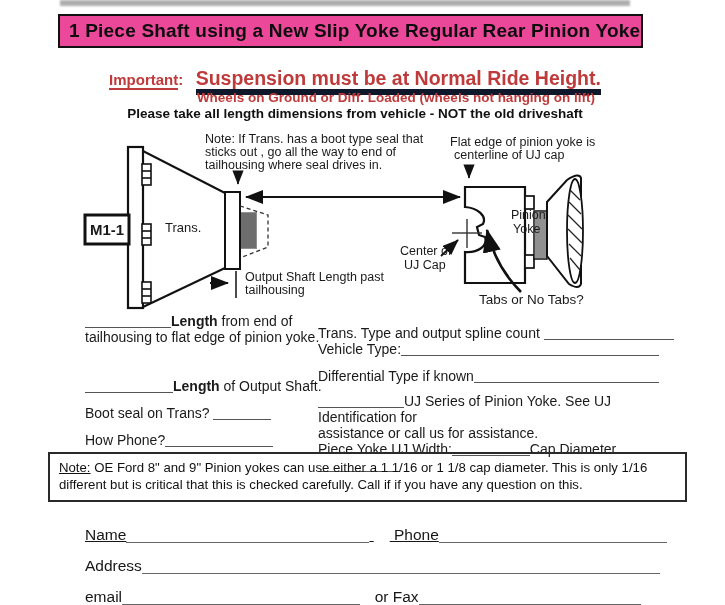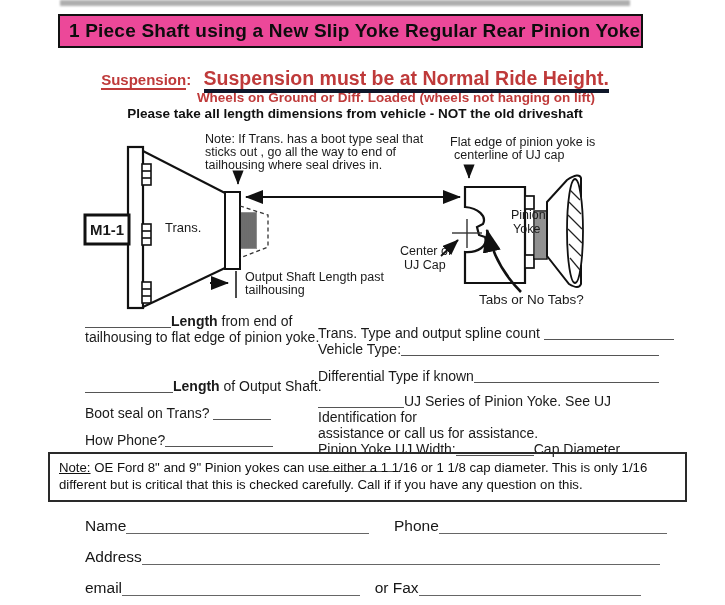--- a/index.html
+++ b/index.html
@@ -9,52 +9,52 @@
   }
   .streak{position:absolute;left:60px;top:0;width:570px;height:6px;background:#6d6d6d;opacity:.55;filter:blur(1px);}
   .title-box{
     position:absolute;left:58px;top:14px;width:572px;height:30px;
     background:#ec4899;border:2px solid #111;display:flex;align-items:center;
     padding-left:9px;font-size:19px;font-weight:bold;letter-spacing:.2px;color:#0d0d0d;
   }
   .red1{position:absolute;left:0;top:67px;width:710px;text-align:center;color:#bf3a3a;white-space:nowrap;}
   .red1 .imp{font-size:15px;font-weight:bold;border-bottom:2px solid #bf3a3a;}
   .red1 .colon{font-size:15px;font-weight:bold;}
-  .red1 .big{font-size:19.5px;font-weight:bold;border-bottom:4px solid #0f172a;margin-left:8px;}
+  .red1 .big{font-size:19.5px;font-weight:bold;border-bottom:6px solid #0f172a;margin-left:8px;}
   .red2{position:absolute;left:0;top:90px;width:710px;text-align:center;color:#bf3a3a;font-size:13.5px;font-weight:bold;padding-left:41px;}
   .blk1{position:absolute;left:0;top:106px;width:710px;text-align:center;color:#111;font-size:13.5px;font-weight:bold;}
   svg.diagram{position:absolute;left:75px;top:128px;}
   svg text{font-family:"Liberation Sans", sans-serif;fill:#1a1a1a;}
   .form-left{position:absolute;left:85px;top:313px;width:245px;font-size:14px;line-height:16px;}
   .form-right{position:absolute;left:318px;top:313px;width:360px;font-size:14px;line-height:16px;}
   .u{display:inline-block;border-bottom:1.4px solid #555;height:13px;vertical-align:-2px;}
   .b{font-weight:bold;}
   .mt{margin-top:13px;}
   .mt2{margin-top:11px;}
   .note-box{
     position:absolute;left:48px;top:452px;width:617px;border:2px solid #2a2a2a;
     padding:5px 9px 7px 9px;font-size:13.2px;line-height:17px;color:#111;
   }
   .note-box .nlab{text-decoration:underline;}
   .contact{position:absolute;left:85px;top:510px;width:590px;font-size:15.5px;color:#161616;}
   .contact .row{margin-top:13px;white-space:nowrap;}
-  .contact .row:first-child{margin-top:7px;}
+  .contact .row:first-child{margin-top:16px;text-decoration:underline;}
   .cu{display:inline-block;border-bottom:1.5px solid #666;height:15px;vertical-align:-3px;}
 </style>
 </head>
 <body>
 
 <div class="streak"></div>
 
 <div class="title-box">
   <span>1 Piece Shaft using a New Slip Yoke Regular Rear Pinion Yoke</span>
 </div>
 
 <div class="red1">
-  <span class="imp">Suspension</span><span class="colon">:</span>
+  <span class="imp">Important</span><span class="colon">:</span>
   <span class="big">Suspension must be at Normal Ride Height.</span>
 </div>
 <div class="red2">Wheels on Ground or Diff. Loaded (wheels not hanging on lift)</div>
 <div class="blk1">Please take all length dimensions from vehicle - NOT the old driveshaft</div>
 
 <svg class="diagram" width="580" height="185" viewBox="0 0 580 185">
   <defs>
     <marker id="ah" markerWidth="9" markerHeight="7" refX="8.5" refY="3.5" orient="auto">
       <path d="M0,0 L9,3.5 L0,7 Z" fill="#111"></path>
     </marker>
@@ -192,21 +192,21 @@
   </div>
   <div>
     <span>Vehicle Type:</span><span class="u" style="width:258px"></span>
   </div>
   <div style="margin-top:11px">
     <span>Differential Type if known</span><span class="u" style="width:185px"></span>
   </div>
   <div style="margin-top:9px">
     <span class="u" style="width:86px"></span><span>UJ Series of Pinion Yoke.  See UJ Identification for</span><br>
     <span>assistance or call us for assistance.</span><br>
-    <span>Pinion Yoke UJ Width:</span><span class="u" style="width:78px"></span><span>Cap Diameter</span><span class="u" style="width:82px"></span>
+    <span>Piece Yoke UJ Width:</span><span class="u" style="width:78px"></span><span>Cap Diameter</span><span class="u" style="width:82px"></span>
   </div>
 </div>
 
 <div class="note-box">
   <span class="nlab">Note:</span>
   <span>  OE Ford 8" and 9" Pinion yokes can use either a 1 1/16 or 1 1/8 cap diameter.  This is only 1/16 different but is critical that this is checked carefully.  Call if if you have any question on this.</span>
 </div>
 
 <div class="contact">
   <div class="row">

